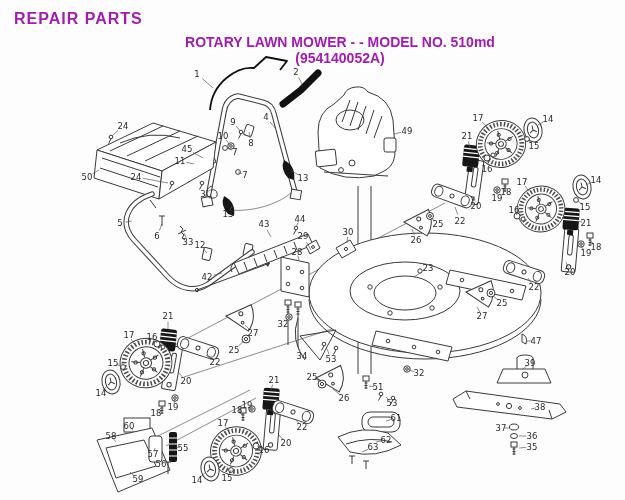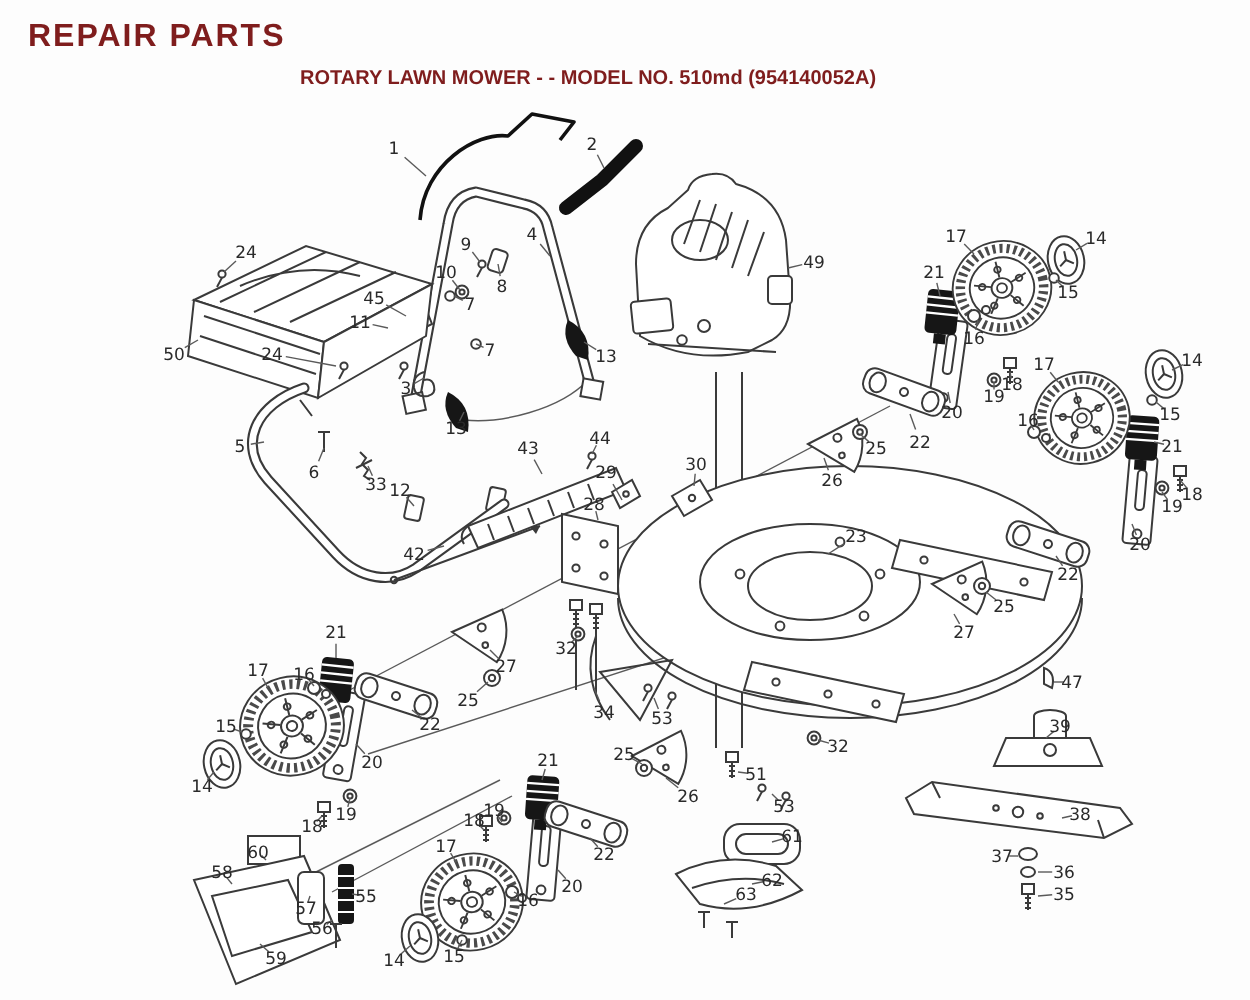--- a/index.html
+++ b/index.html
@@ -1,19 +1,19 @@
 <!DOCTYPE html>
 <html><head>
 <meta charset="utf-8">
 <style>
   html,body{margin:0;padding:0;background:#ffffff;}
   .page{position:relative;width:625px;height:500px;background:#fdfdfd;overflow:hidden;
-        font-family:"Liberation Sans",sans-serif;color:#7f1d1d;}
+        font-family:"Liberation Sans",sans-serif;color:#a21caf;}
   .hdr-title{position:absolute;left:14px;top:10px;font-size:16px;font-weight:bold;letter-spacing:1px;}
-  .hdr-sub{position:absolute;left:150px;top:34px;width:380px;font-size:10px;font-weight:bold;}
+  .hdr-sub{position:absolute;left:150px;top:34px;width:380px;text-align:center;font-size:14px;font-weight:bold;}
   svg{position:absolute;left:0;top:0;}
   .ln{fill:none;stroke:#3a3a3a;stroke-width:1;}
   .fw{fill:#ffffff;stroke:#3a3a3a;stroke-width:1;}
   .blk{fill:#161616;stroke:none;}
   .thin{fill:none;stroke:#5a5a5a;stroke-width:0.7;}
   .tube-o{fill:none;stroke:#3a3a3a;stroke-width:5.5;stroke-linejoin:round;stroke-linecap:round;}
   .tube-i{fill:none;stroke:#ffffff;stroke-width:3.4;stroke-linejoin:round;stroke-linecap:round;}
   .callout{font:8.5px "DejaVu Sans",sans-serif;fill:#2a2a2a;text-anchor:middle;}
   .leader{stroke:#5a5a5a;stroke-width:0.7;}
 </style>

